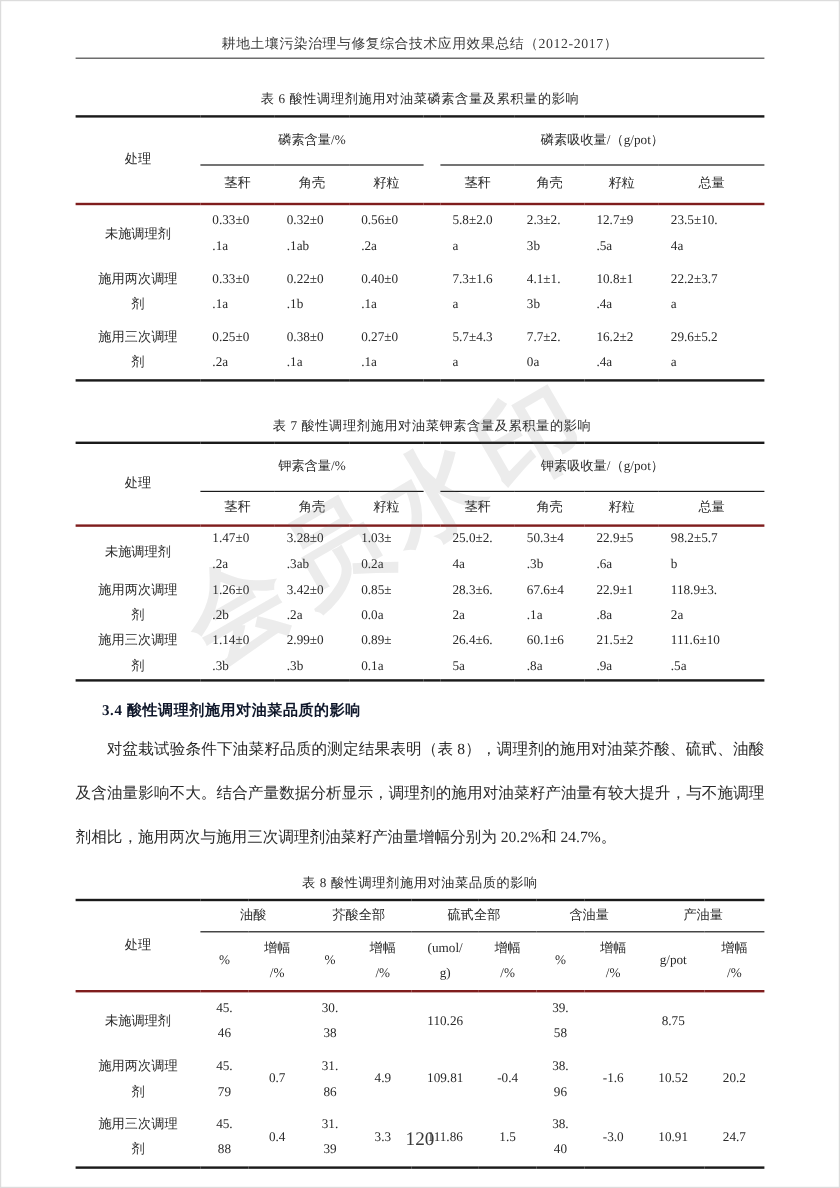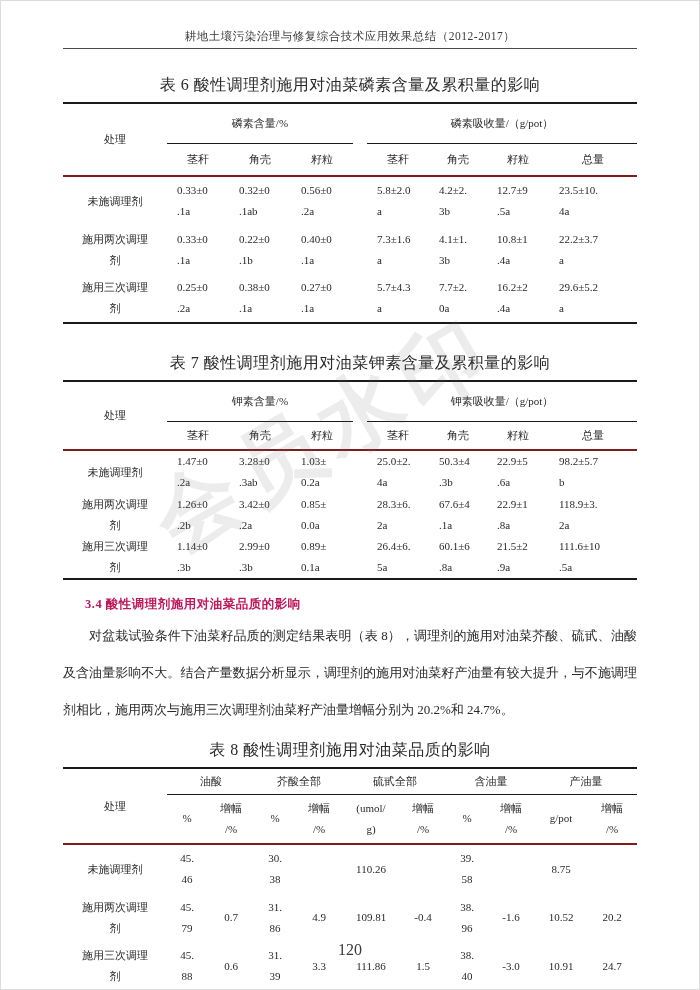--- a/index.html
+++ b/index.html
@@ -26,21 +26,21 @@
   }
   .head-rule {
     margin: 4px 62px 0 62px;
     border-bottom: 1px solid #4a4a4a;
     height: 0;
   }
 
   
   .tbl-title {
     text-align: center;
-    font-size: 16px;
+    font-size: 11px;
     letter-spacing: 0.5px;
     color: #2a2a2a;
   }
   #t6-title { margin-top: 26px; }
   #t7-title { margin-top: 29px; padding-left: 20px; }
   #t8-title { margin-top: 12px; }
 
   
   table.data-table {
     width: 574px;
@@ -72,21 +72,21 @@
   table.t8 tr.grp-row { height: 26px; }
   table.t8 tr.sub-row { height: 50px; }
   table.t8 tr.data-row { height: 49px; }
 
   
   .section-heading {
     margin: 16px 62px 0 62px;
     padding-left: 22px;
     font-size: 12.5px;
     font-weight: bold;
-    color: #be185d;
+    color: #0f172a;
     letter-spacing: 0.5px;
   }
   .body-paragraph {
     margin: 4px 62px 0 62px;
     font-size: 13px;
     line-height: 37px;
     text-align: justify;
     text-indent: 2em;
     color: #2a2a2a;
   }
@@ -161,21 +161,21 @@
           <th class="rowlbl">未施调理剂</th>
           <td class="val">0.33±0
 .1a</td>
           <td class="val">0.32±0
 .1ab</td>
           <td class="val">0.56±0
 .2a</td>
           <td></td>
           <td class="val">5.8±2.0
 a</td>
-          <td class="val">4.2±2.
+          <td class="val">2.3±2.
 3b</td>
           <td class="val">12.7±9
 .5a</td>
           <td class="val">23.5±10.
 4a</td>
         </tr>
         <tr class="data-row">
           <th class="rowlbl">施用两次调理
 剂</th>
           <td class="val">0.33±0
@@ -381,21 +381,21 @@
 96</td>
           <td class="val">-1.6</td>
           <td class="val">10.52</td>
           <td class="val">20.2</td>
         </tr>
         <tr class="data-row">
           <th class="rowlbl">施用三次调理
 剂</th>
           <td class="val">45.
 88</td>
-          <td class="val">0.6</td>
+          <td class="val">0.4</td>
           <td class="val">31.
 39</td>
           <td class="val">3.3</td>
           <td class="val">111.86</td>
           <td class="val">1.5</td>
           <td class="val">38.
 40</td>
           <td class="val">-3.0</td>
           <td class="val">10.91</td>
           <td class="val">24.7</td>

